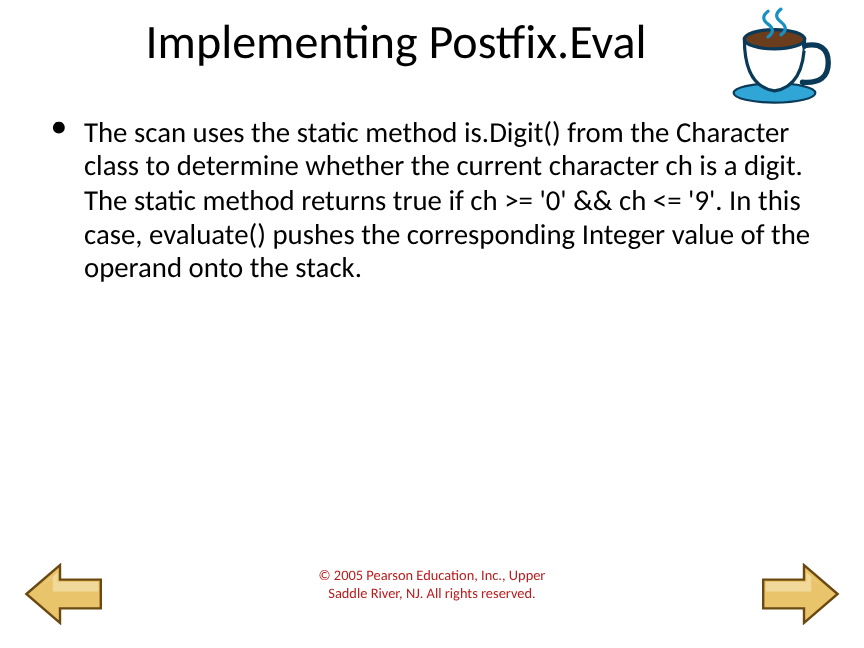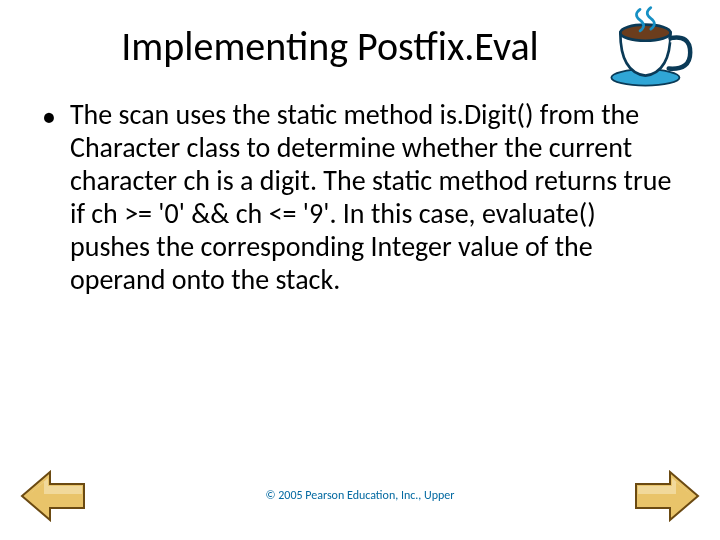--- a/index.html
+++ b/index.html
@@ -13,21 +13,20 @@
   .title-block {
     text-align: center;
     padding-top: 12px;
     padding-left: 60px;
     padding-right: 120px;
   }
   .title-block h1 {
     font-size: 40px;
     font-weight: 400;
     line-height: 1.15;
-    margin-top: 12px;
   }
   .corner-icon {
     position: absolute;
     top: 4px;
     right: 26px;
     width: 90px;
     height: 86px;
   }
   .body-block {
     padding: 28px 42px 0 42px;
@@ -36,30 +35,31 @@
     display: flex;
     align-items: flex-start;
   }
   .bullet {
     font-size: 28px;
     line-height: 1.2;
     padding-right: 14px;
     padding-top: 2px;
   }
   .body-text {
-    font-size: 28px;
+    font-size: 24px;
     line-height: 1.18;
+    margin-top: 11px;
   }
   .footer-credit {
     position: absolute;
     left: 0; right: 0;
     bottom: 38px;
     text-align: center;
     font-size: 12px;
-    color: #0369a1;
+    color: #b91c1c;
     line-height: 1.2;
   }
   .nav-left {
     position: absolute;
     left: 20px;
     bottom: 14px;
   }
   .nav-right {
     position: absolute;
     right: 20px;
@@ -89,20 +89,21 @@
 
 <div class="body-block">
   <div class="bullet-row">
     <div class="bullet">•</div>
     <div class="body-text">The scan uses the static method is.Digit() from the Character class to determine whether the current character ch is a digit. The static method returns true if ch &gt;= '0' &amp;&amp; ch &lt;= '9'. In this case, evaluate() pushes the corresponding Integer value of the operand onto the stack.</div>
   </div>
 </div>
 
 <div class="footer-credit">
   <span>© 2005 Pearson Education, Inc., Upper</span><br>
+  <span>Saddle River, NJ. All rights reserved.</span>
 </div>
 
 <div class="nav-left">
   <svg width="66" height="52" viewBox="0 0 66 52">
     <polygon points="2,26 30,2 30,14 64,14 64,38 30,38 30,50" fill="#e9c46a" stroke="#6b4a12" stroke-width="2"></polygon>
     <polygon points="7,26 28,8 28,16 62,16 62,24 24,24 24,12" fill="#f4e2b0" opacity="0.7"></polygon>
   </svg>
 </div>
 
 <div class="nav-right">

